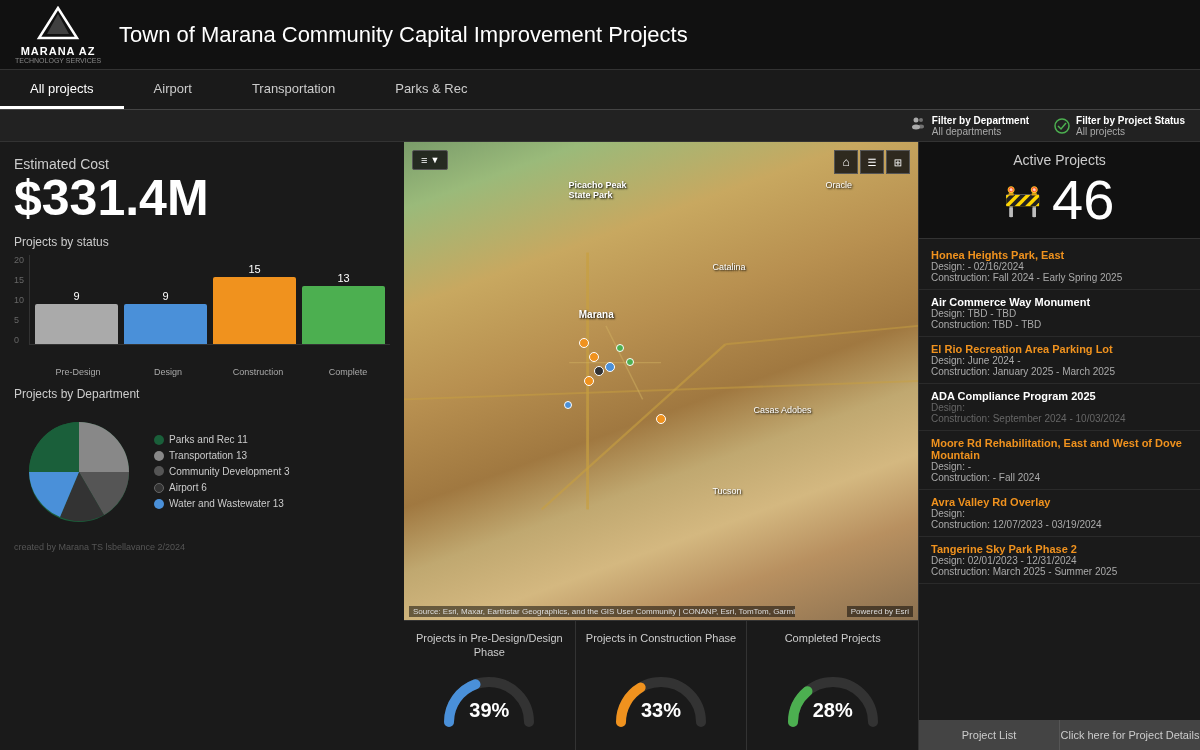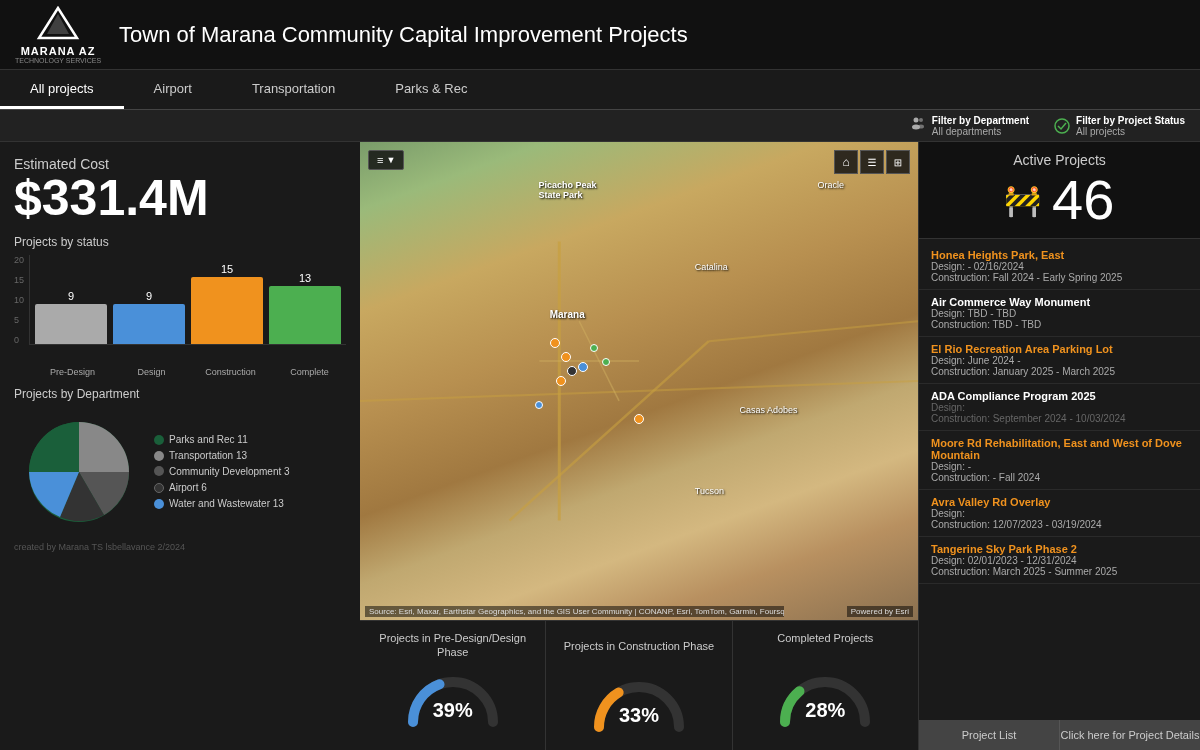--- a/index.html
+++ b/index.html
@@ -61,21 +61,21 @@
     </svg>
     <div>
       <div style="font-size:10px;font-weight:bold;color:#fff;line-height:1.1;">Filter by Project Status</div>
       <div style="font-size:10px;color:#aaa;line-height:1.1;">All projects</div>
     </div>
   </div>
 </div>
 
 <div style="display:flex;height:calc(750px - 142px);">
 
-  <div style="width:360px;background:#1a1a1a;padding:14px;display:flex;flex-direction:column;gap:10px;flex-shrink:0;overflow:hidden;">
+  <div style="width:404px;background:#1a1a1a;padding:14px;display:flex;flex-direction:column;gap:10px;flex-shrink:0;overflow:hidden;">
 
     <div>
       <div style="color:#ccc;font-size:14px;font-weight:300;">Estimated Cost</div>
       <div style="color:#fff;font-size:50px;font-weight:bold;line-height:1.05;">$331.4M</div>
     </div>
 
     <div>
       <div style="color:#ccc;font-size:12px;margin-bottom:6px;">Projects by status</div>
       <div style="display:flex;gap:2px;height:110px;position:relative;">
 
@@ -218,21 +218,21 @@
         <div style="font-size:11px;color:#ccc;text-align:center;margin-bottom:6px;line-height:1.3;height:30px;">Projects in Pre-Design/Design Phase</div>
         <div style="position:relative;width:100px;height:60px;">
           <svg viewBox="0 0 100 60" width="100" height="60">
             <path d="M10,55 A40,40 0 0,1 90,55" fill="none" stroke="#333" stroke-width="10" stroke-linecap="round"></path>
             <path d="M10,55 A40,40 0 0,1 90,55" fill="none" stroke="#4a90d9" stroke-width="10" stroke-linecap="round" stroke-dasharray="125.6" stroke-dashoffset="76.6"></path>
           </svg>
           <div style="position:absolute;bottom:5px;left:50%;transform:translateX(-50%);font-size:20px;font-weight:bold;color:#fff;">39%</div>
         </div>
       </div>
 
-      <div style="flex:1;padding:18px 8px;display:flex;flex-direction:column;align-items:center;border-right:1px solid #333;">
+      <div style="flex:1;padding:10px 8px;display:flex;flex-direction:column;align-items:center;border-right:1px solid #333;">
         <div style="font-size:11px;color:#ccc;text-align:center;margin-bottom:6px;line-height:1.3;height:30px;">Projects in Construction Phase</div>
         <div style="position:relative;width:100px;height:60px;">
           <svg viewBox="0 0 100 60" width="100" height="60">
             <path d="M10,55 A40,40 0 0,1 90,55" fill="none" stroke="#333" stroke-width="10" stroke-linecap="round"></path>
             <path d="M10,55 A40,40 0 0,1 90,55" fill="none" stroke="#f0921e" stroke-width="10" stroke-linecap="round" stroke-dasharray="125.6" stroke-dashoffset="84.2"></path>
           </svg>
           <div style="position:absolute;bottom:5px;left:50%;transform:translateX(-50%);font-size:20px;font-weight:bold;color:#fff;">33%</div>
         </div>
       </div>
 

